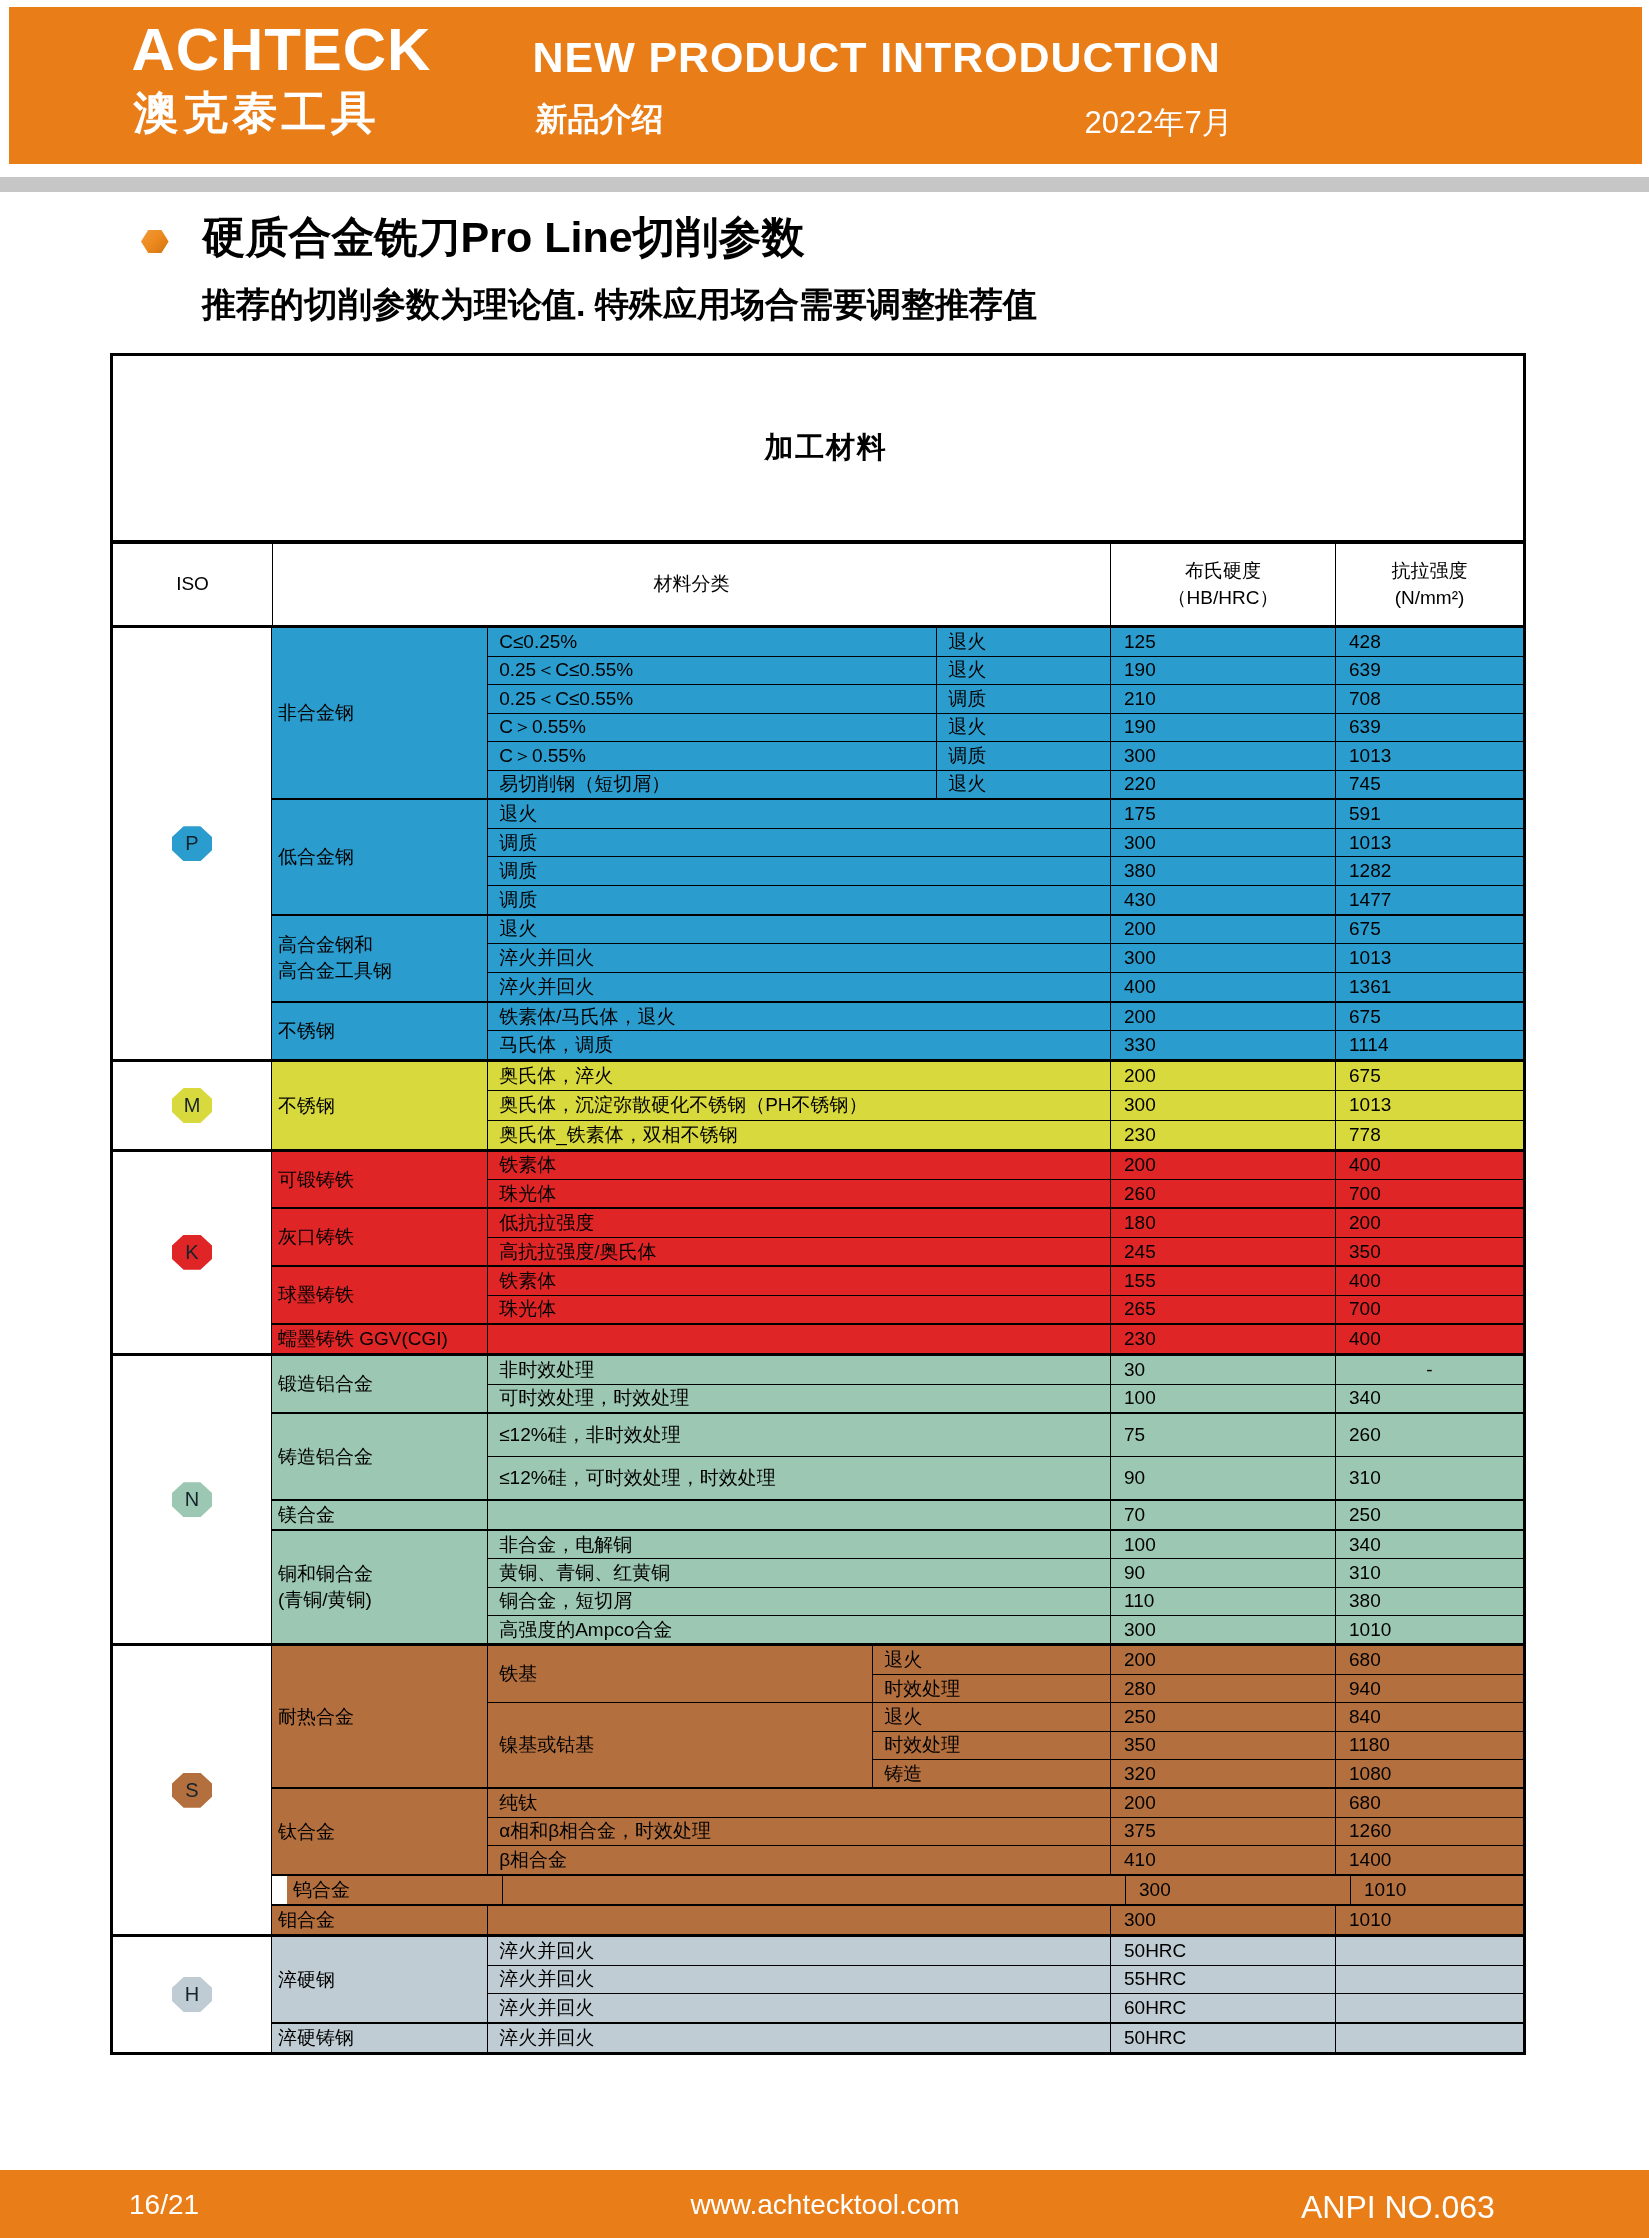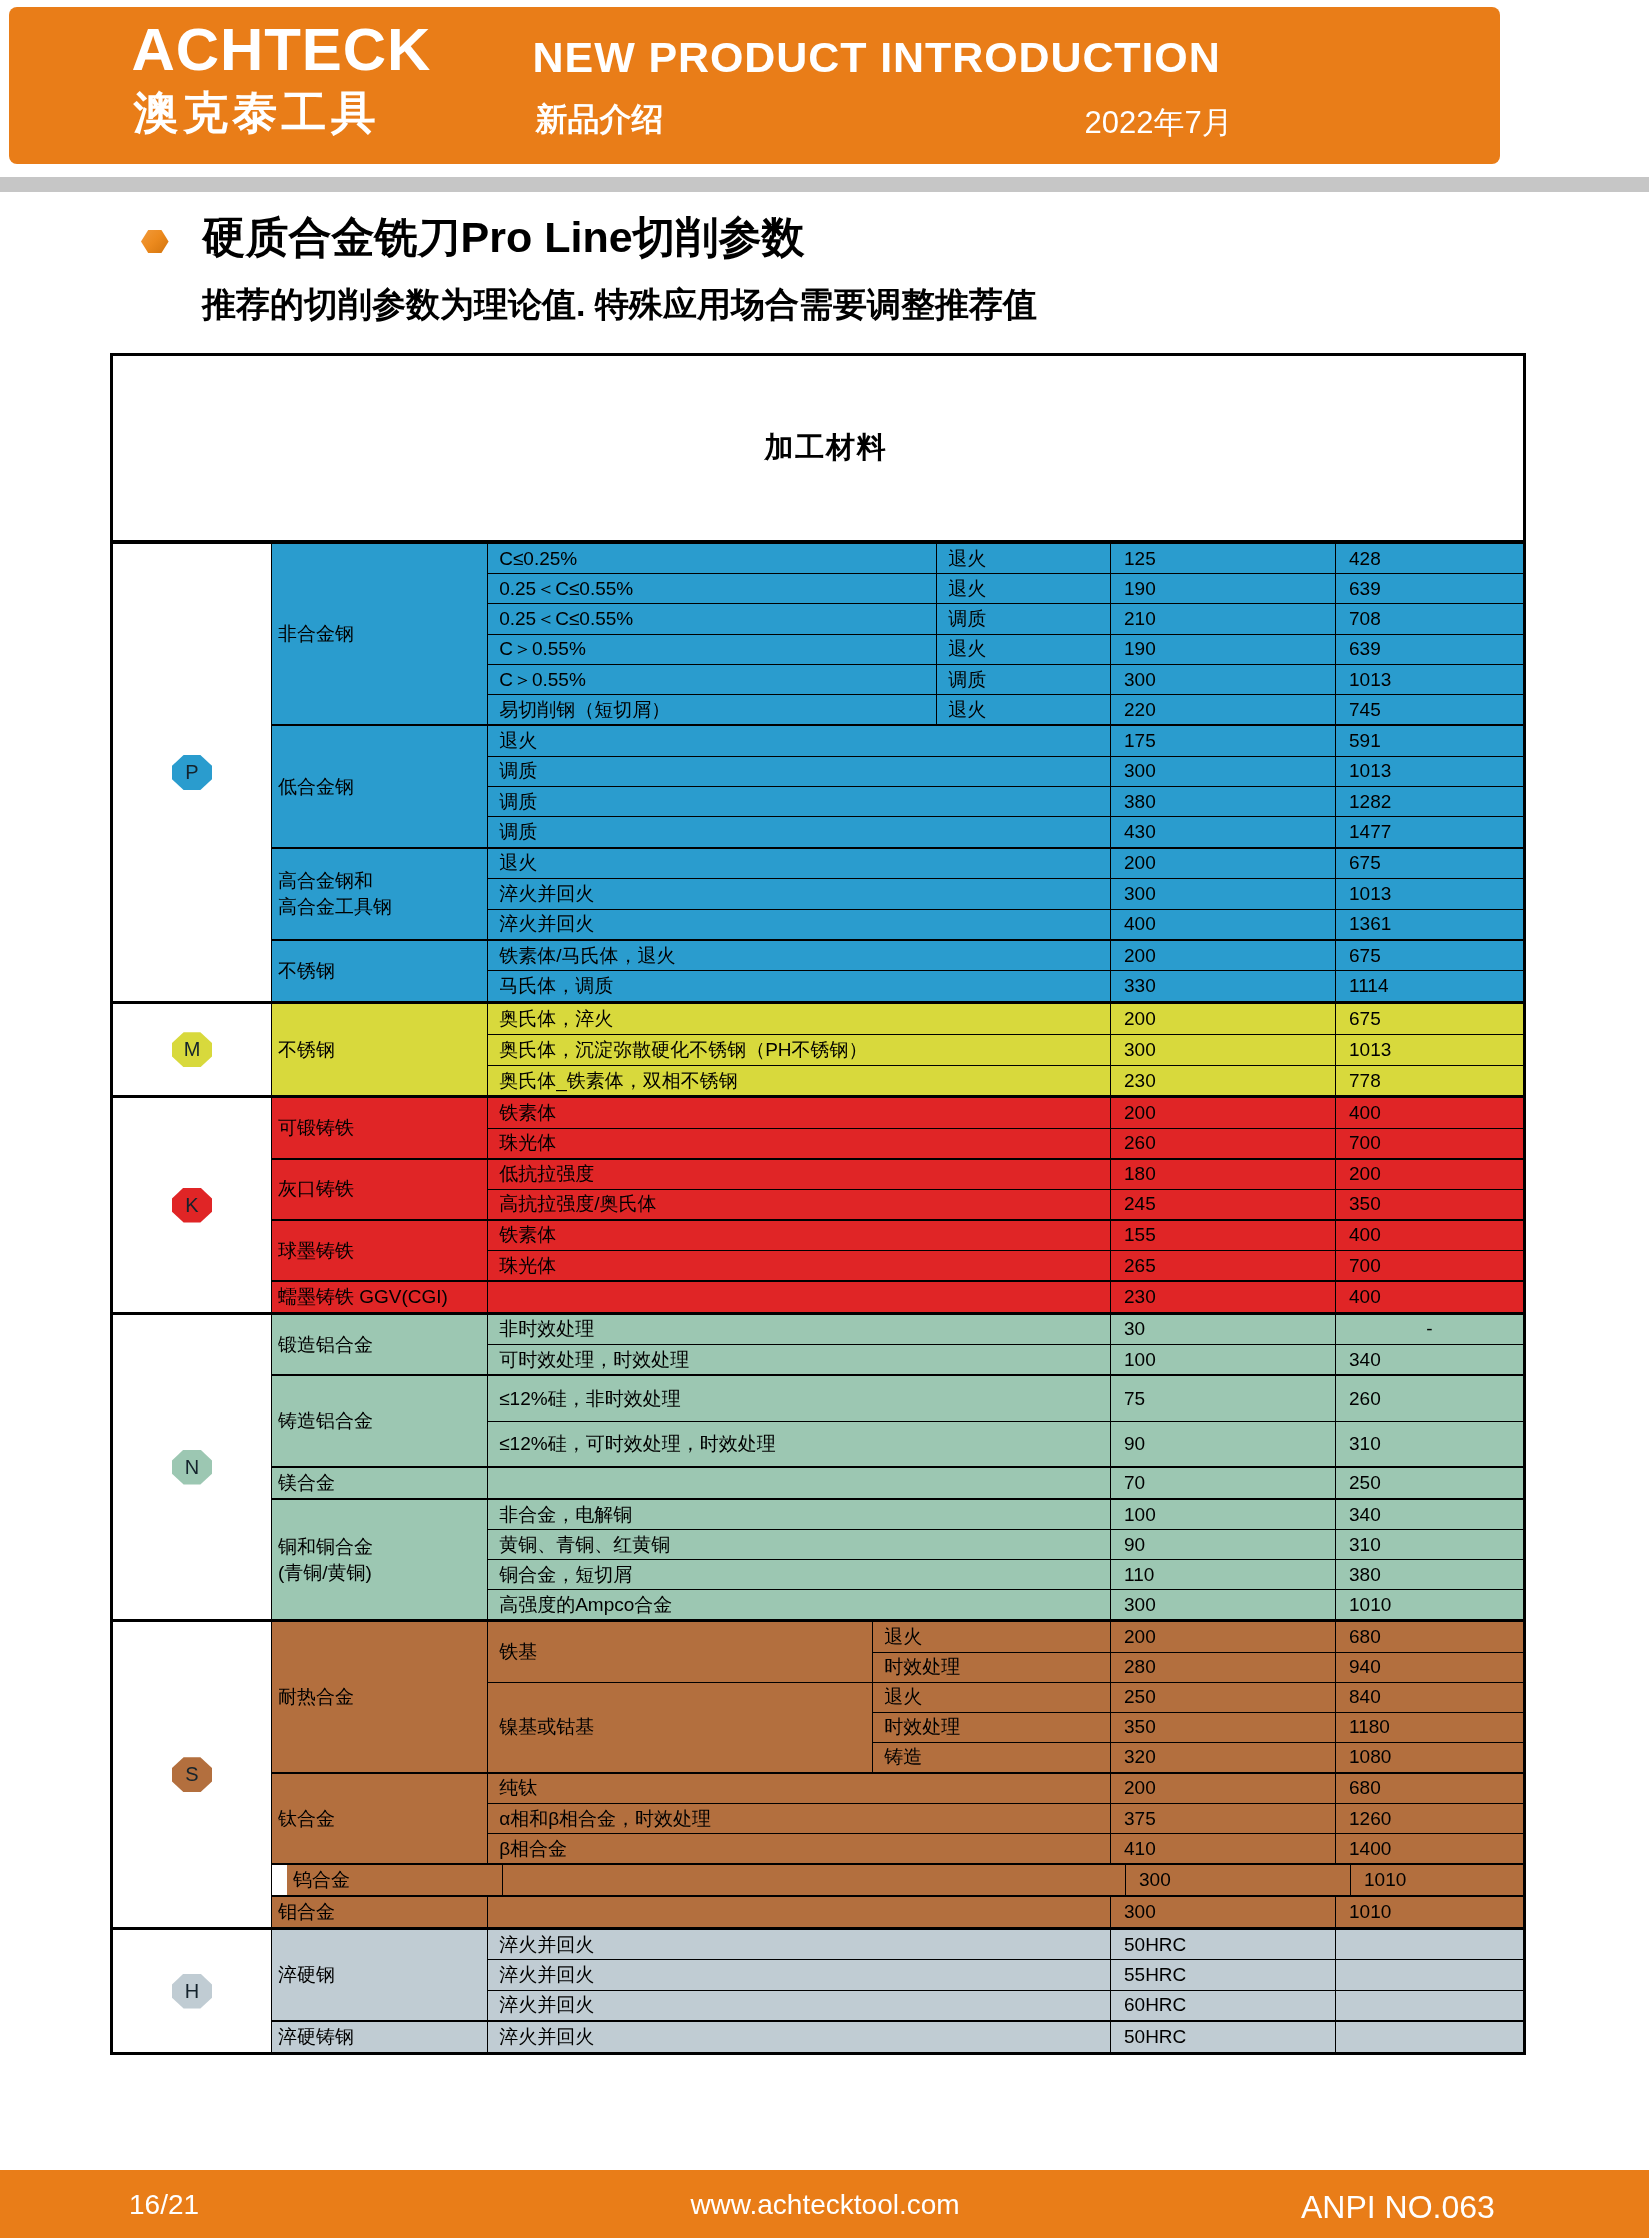--- a/index.html
+++ b/index.html
@@ -1,22 +1,22 @@
 <!DOCTYPE html>
 <html style="--accent: #E97D18; --divider: #C6C6C6;font-size:13.8px"><head>
 <meta charset="utf-8">
 <style>
   * { box-sizing: border-box; margin: 0; padding: 0; }
   html,body { width:1650px; height:2239px; background:#fff;
     font-family:"Liberation Sans","DejaVu Sans",sans-serif; color:#000; }
   .page { position:relative; width:1650px; height:2239px; overflow:hidden; background:#fff; }
 
   
-  .topbar { position:absolute; left:8.6px; top:6.9px; width:1491px; height:157px;
-    background:var(--accent,#E97D18);border-radius:8px; }
+  .topbar { position:absolute; left:8.6px; top:6.9px; width:1633px; height:157px;
+    background:var(--accent,#E97D18); }
   .logo-en { position:absolute; left:123px; top:8.6px; font-size:60px; font-weight:900;
     color:#fff; letter-spacing:0.9px; }
   .logo-cn { position:absolute; left:125px; top:76px; font-size:45px; font-weight:900;
     color:#fff; letter-spacing:4.3px; }
   .np-title { position:absolute; left:524px; top:26px; font-size:43px; font-weight:900;
     color:#fff; letter-spacing:0.9px; white-space:nowrap; }
   .np-sub { position:absolute; left:527px; top:91px; font-size:32px; font-weight:700; color:#fff; }
   .np-date { position:absolute; left:1076px; top:95px; font-size:31px; color:#fff; }
   .graybar { position:absolute; left:0; top:177px; width:1650px; height:14.6px;
     background:var(--divider,#C6C6C6); }
@@ -96,20 +96,32 @@
   <div class="graybar"></div>
 
   <div class="sec-head">
     <span class="bullet"></span>
     <span class="sec-title">硬质合金铣刀Pro Line切削参数</span>
   </div>
   <div class="note">推荐的切削参数为理论值. 特殊应用场合需要调整推荐值</div>
 
   <div class="mtable">
     <div class="t-title">加工材料</div>
+    <div class="t-cols">
+      <div class="hc hc-iso">ISO</div>
+      <div class="hc hc-mat">材料分类</div>
+      <div class="hc hc-hard">
+        <div>布氏硬度</div>
+        <div>（HB/HRC）</div>
+      </div>
+      <div class="hc hc-tens">
+        <div>抗拉强度</div>
+        <div>(N/mm²)</div>
+      </div>
+    </div>
     <div class="t-body">
         <div class="sec" style="flex: 15 0 0px;">
           <div class="iso-cell">
             <div class="badge" style="background: rgb(42, 156, 206);">
               <span>P</span>
             </div>
           </div>
           <div class="sec-body">
             <div class="grp" style="flex: 6 0 0px;">
               <div class="grp-label" style="background: rgb(42, 156, 206);">

